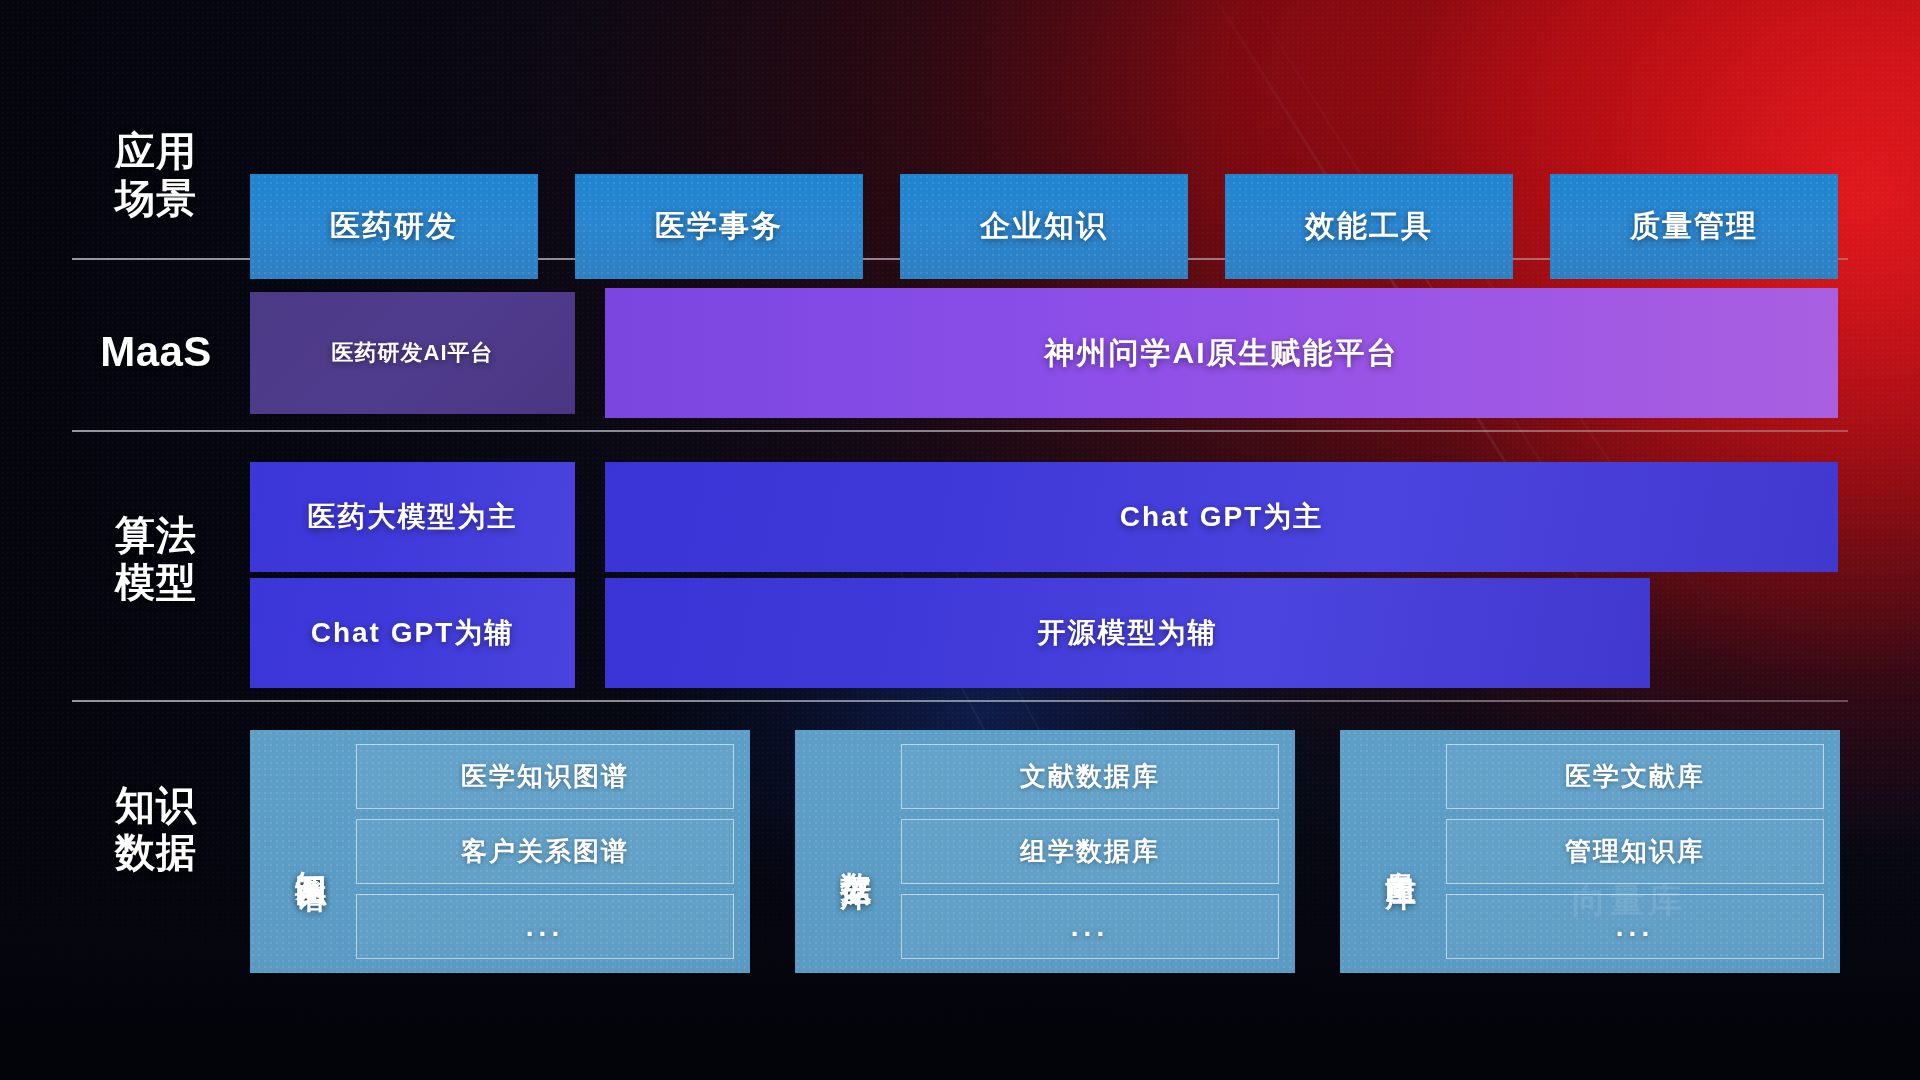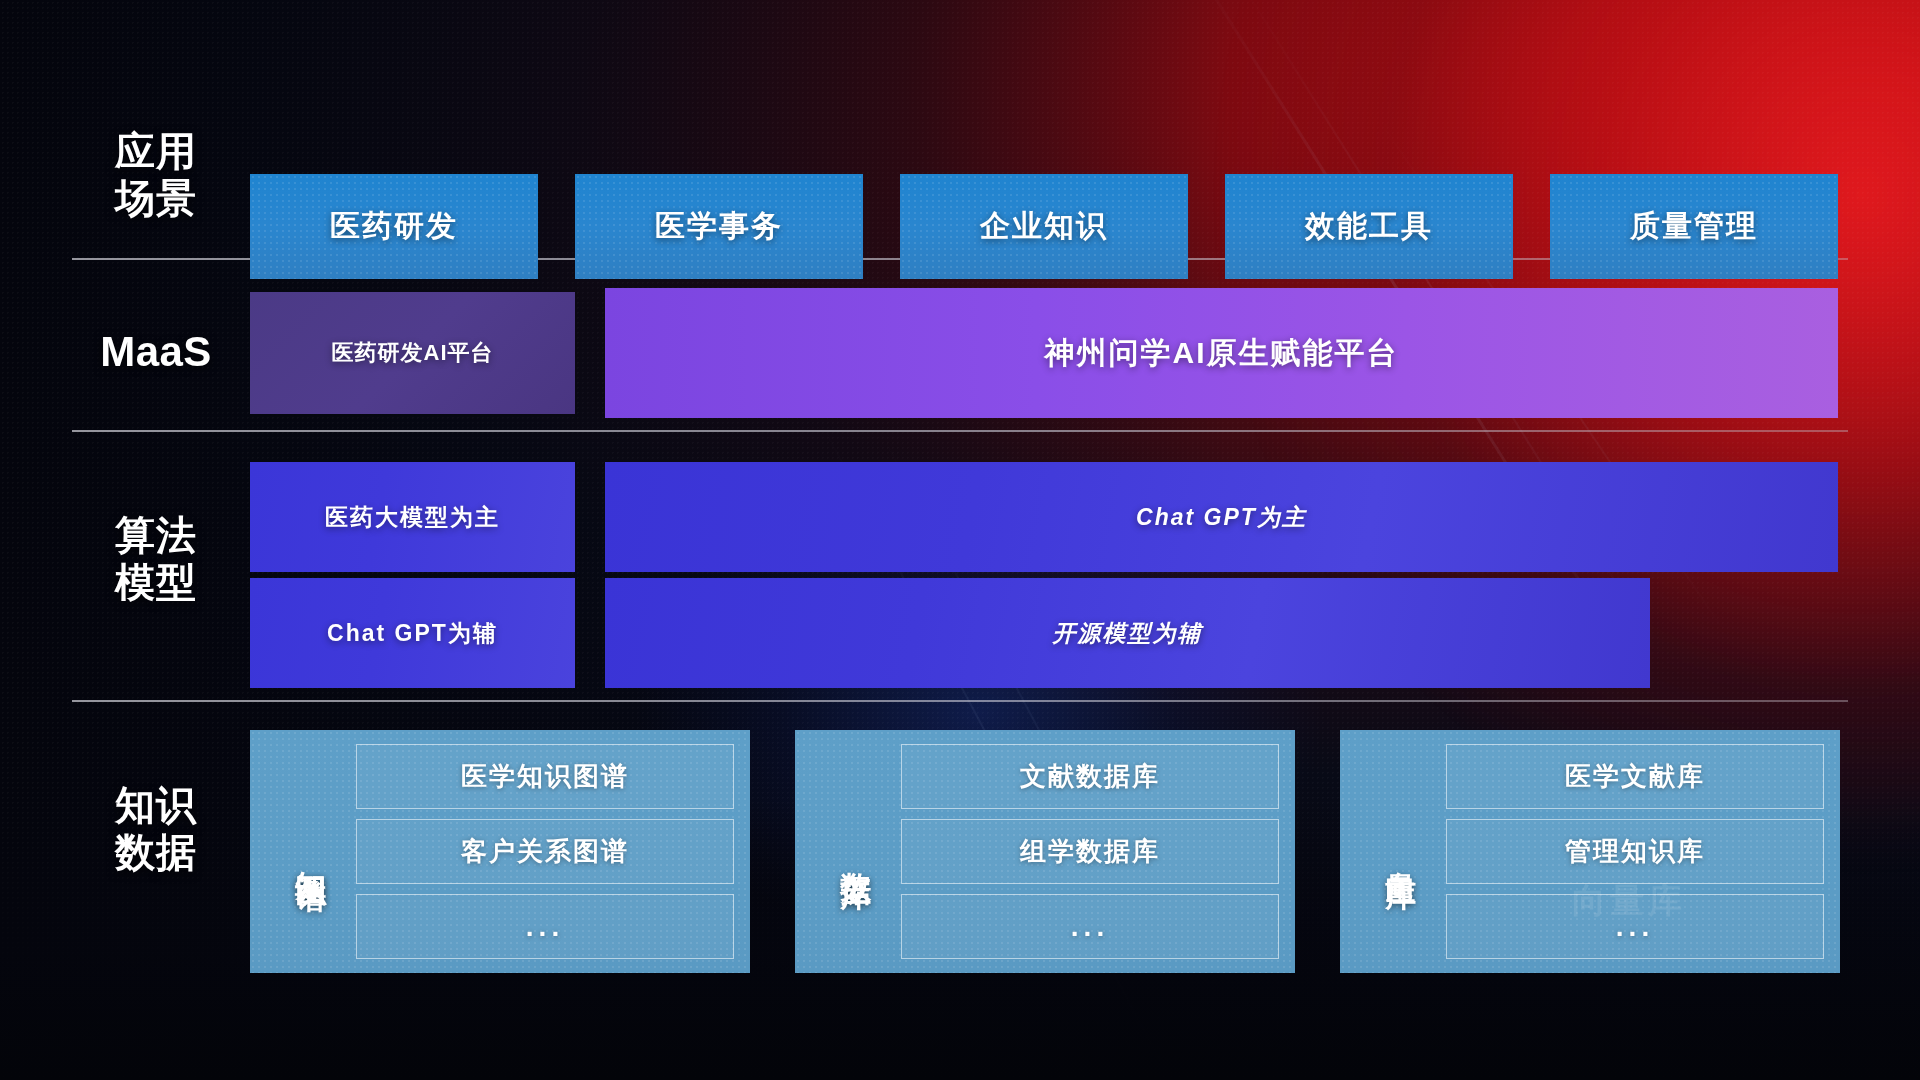--- a/index.html
+++ b/index.html
@@ -134,26 +134,25 @@
     letter-spacing: 1px;
   }
   .maas-right {
     background: linear-gradient(90deg, #7b45e0 0%, #8a4ee8 35%, #9b55e6 65%, #a95fe0 100%);
     font-size: 30px;
     letter-spacing: 2px;
   }
 
   .algo-box {
     background: linear-gradient(100deg, #3b36d8 0%, #3f39da 40%, #4a43dd 100%);
-    font-size: 23px;
+    font-size: 28px;
     letter-spacing: 2px;
   }
   .algo-box.wide {
     background: linear-gradient(100deg, #3a34d6 0%, #4039d9 30%, #4b44de 62%, #4138cf 100%);
-    font-style: italic;
   }
 
   
   .kgroup {
     position: absolute;
     display: flex;
     align-items: stretch;
     background: linear-gradient(180deg, #5e9fc8 0%, #5c9dc6 50%, #5a9ac3 100%);
     box-sizing: border-box;
     padding: 14px 16px 14px 14px;

